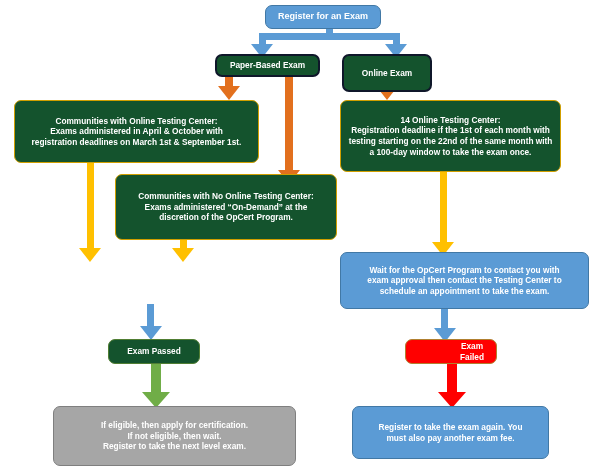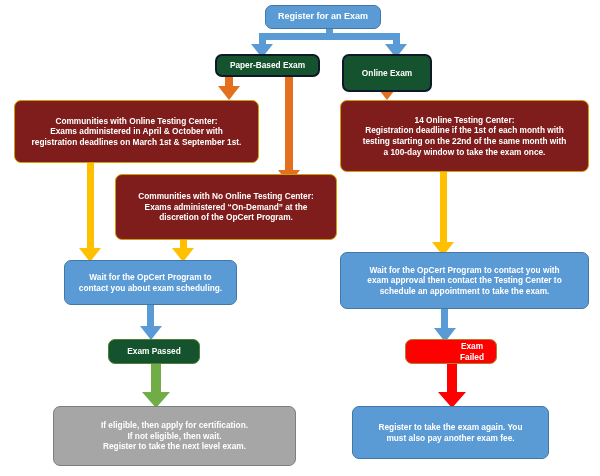--- a/index.html
+++ b/index.html
@@ -31,21 +31,21 @@
   .node .txt {
     display: block;
     width: 100%;
     padding: 0 5px;
     white-space: pre-line;
   }
 
   
   .blue   { background: #5b9bd5; border: 1px solid #4178a5; }
   .orange { background: #14532d; border: 2px solid #0f172a; }
-  .yellow { background: #7f1d1d; border: 1px solid #d19f00; }
+  .yellow { background: #14532d; border: 1px solid #d19f00; }
   .green  { background: #14532d; border: 1px solid #507e33; }
   .red    { background: #ff0000; border: 1px solid #b08030; }
   .gray   { background: #a6a6a6; border: 1px solid #7f7f7f; }
 
   
   .shaft {
     position: absolute;
     z-index: 2;
   }
   .s-blue   { background: #5b9bd5; }
@@ -143,31 +143,27 @@
 Exams administered in April &amp; October with
 registration deadlines on March 1st &amp; September 1st.</span>
   </div>
 
   <div class="node yellow fs11" style="left:115px; top:174px; width:222px; height:66px;">
     <span class="txt">Communities with No Online Testing Center:
 Exams administered “On-Demand” at the
 discretion of the OpCert Program.</span>
   </div>
 
-  <div class="node yellow fs11" style="left:340px; top:100px; width:249px; height:72px;">
+  <div class="node yellow fs11" style="left:340px; top:100px; width:221px; height:72px;">
     <span class="txt">14 Online Testing Center:
 Registration deadline if the 1st of each month with
 testing starting on the 22nd of the same month with
 a 100-day window to take the exam once.</span>
   </div>
 
-  <div class="node blue fs11" style="left:64px; top:260px; width:173px; height:45px;">
-    <span class="txt">Wait for the OpCert Program to
-contact you about exam scheduling.</span>
-  </div>
 
   <div class="node blue fs11" style="left:340px; top:252px; width:249px; height:57px;">
     <span class="txt">Wait for the OpCert Program to contact you with
 exam approval then contact the Testing Center to
 schedule an appointment to take the exam.</span>
   </div>
 
   <div class="node green fs11" style="left:108px; top:339px; width:92px; height:25px;">
     <span class="txt">Exam Passed</span>
   </div>

